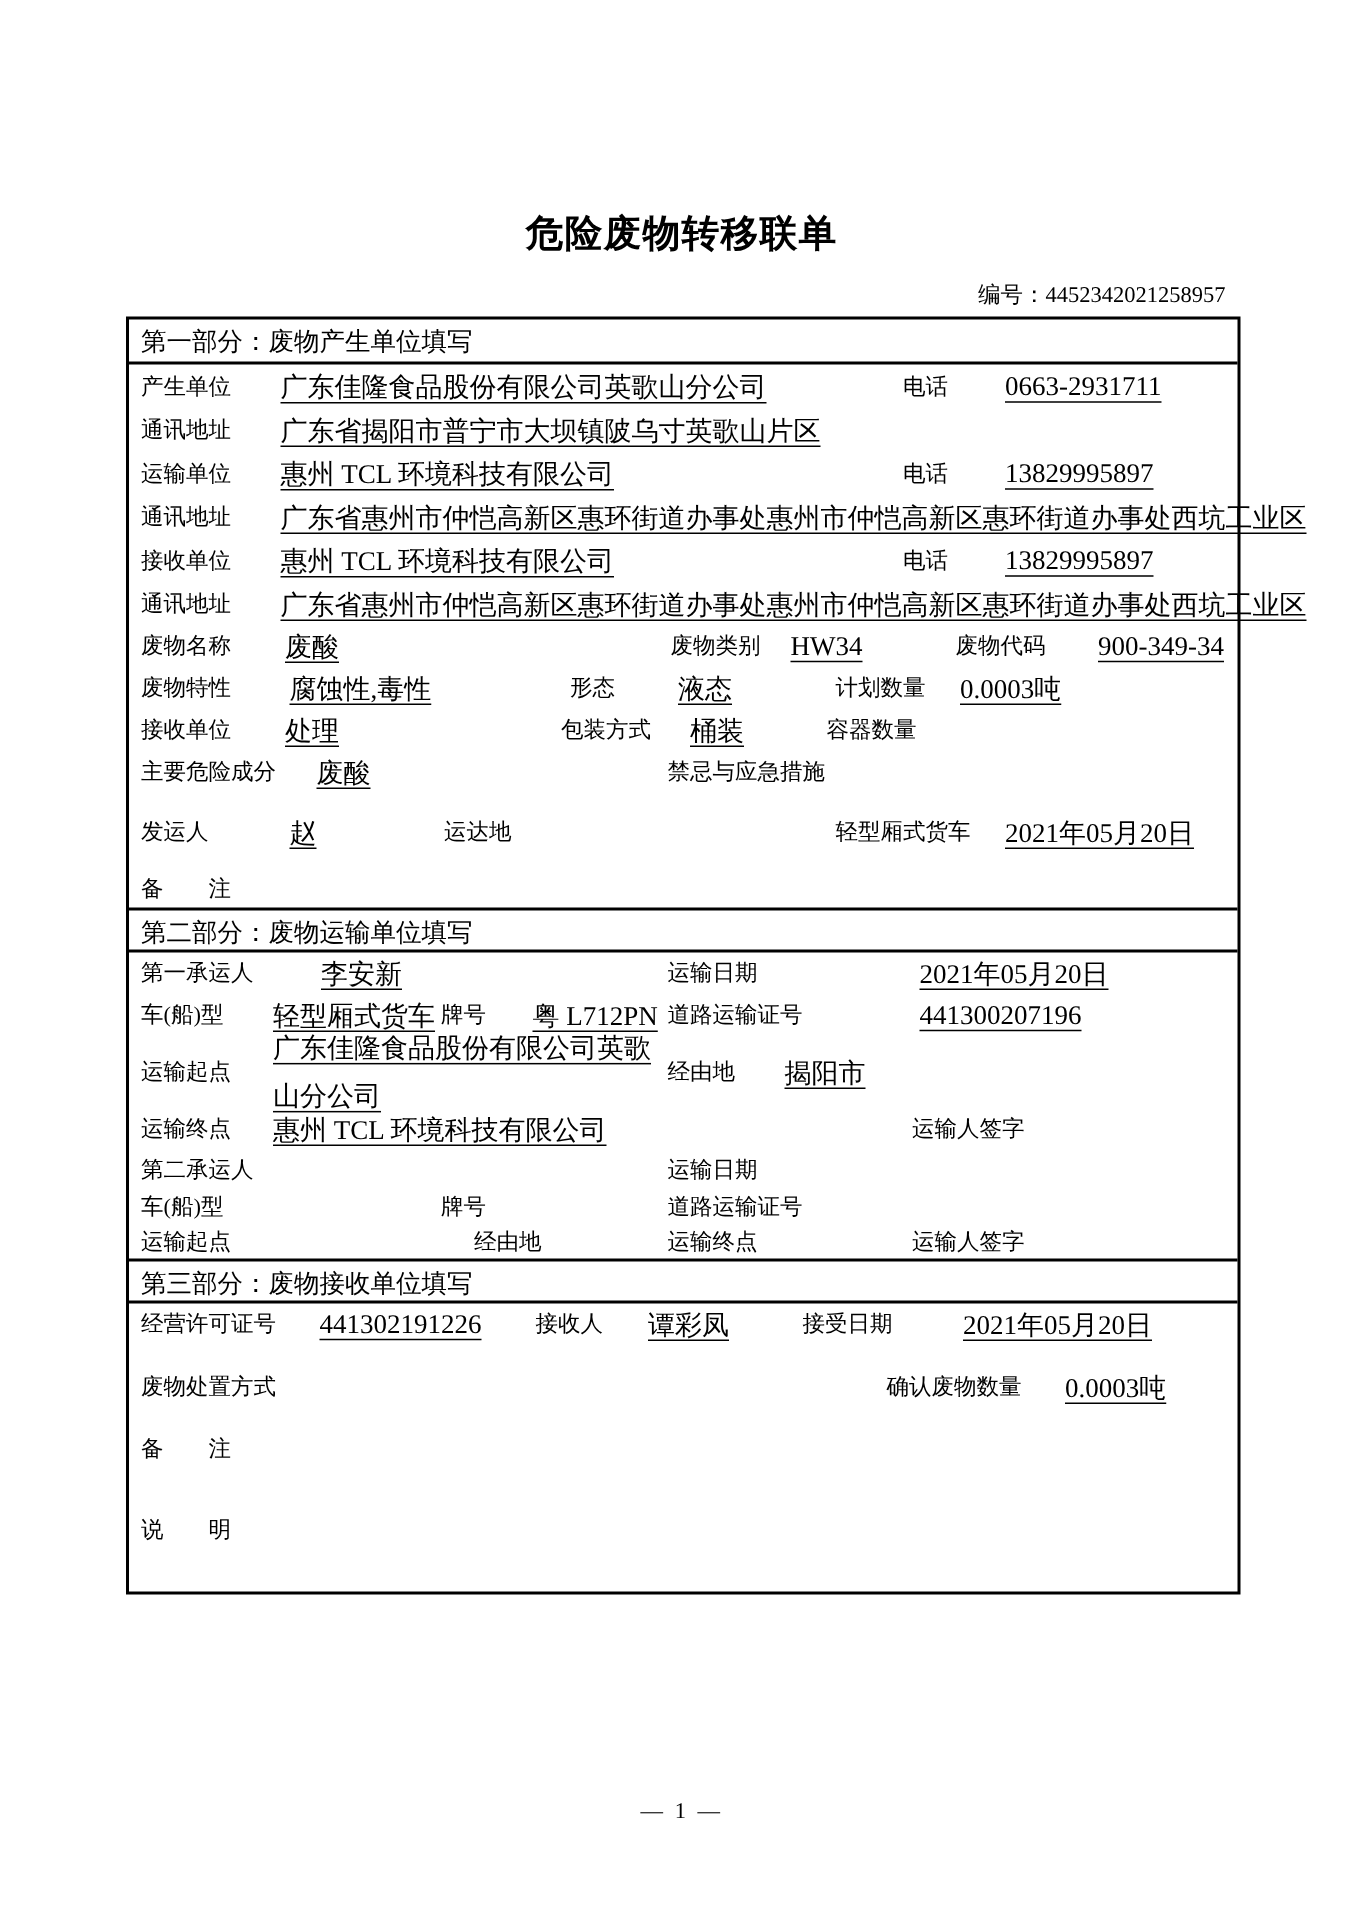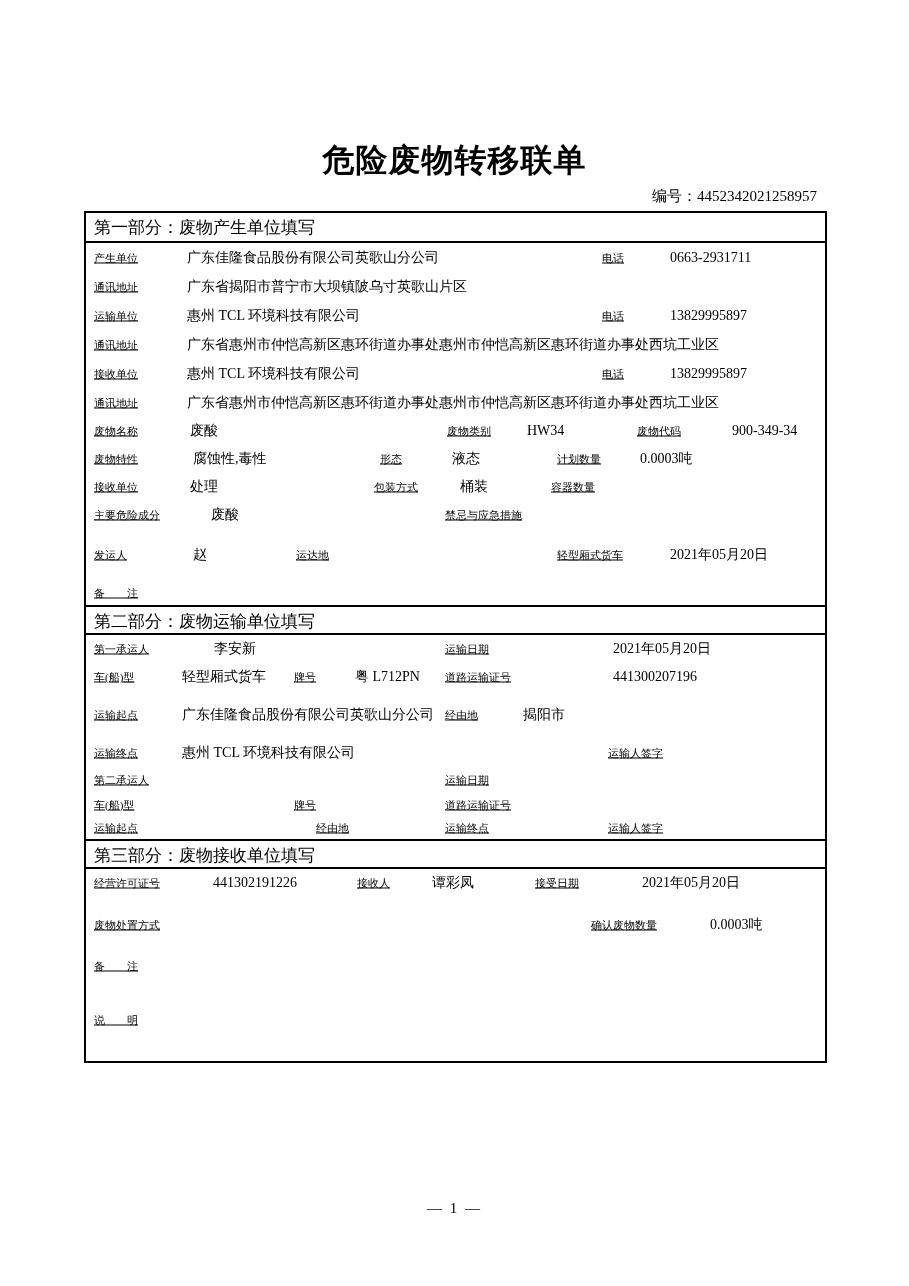--- a/index.html
+++ b/index.html
@@ -1,29 +1,29 @@
 <!DOCTYPE html>
 <html><head>
 <meta charset="utf-8">
 <style>
   html,body{margin:0;padding:0;background:#ffffff;}
   .page{position:relative;width:909px;height:1286px;background:#fff;
         font-family:"Liberation Serif","DejaVu Serif",serif;color:#000;overflow:hidden;}
   .title{position:absolute;top:139px;left:0;width:100%;text-align:center;
-         font-size:32px;font-weight:600;letter-spacing:1px;}
+         font-size:25px;font-weight:600;letter-spacing:1px;}
   .docno{position:absolute;top:187px;right:92px;font-size:15px;}
   .sheet{position:absolute;left:84px;top:211px;width:743px;border:2px solid #000;
          box-sizing:border-box;background:#fff;}
   .sec-h{height:30px;line-height:30px;padding-left:8px;font-size:17px;
          border-bottom:2px solid #000;box-sizing:border-box;white-space:nowrap;}
   .sec-h.mid{border-top:2px solid #000;}
   .row{position:relative;}
-  .lb{position:absolute;top:50%;transform:translateY(-50%);font-size:11px;white-space:nowrap;text-decoration:underline;}
-  .v{position:absolute;top:50%;transform:translateY(-50%);font-size:14px;white-space:nowrap;
-     text-underline-offset:4px;text-decoration-thickness:1px;}
+  .lb{position:absolute;top:50%;transform:translateY(-50%);font-size:15px;white-space:nowrap;}
+  .v{position:absolute;top:50%;transform:translateY(-50%);font-size:18px;white-space:nowrap;
+     text-decoration:underline;text-underline-offset:4px;text-decoration-thickness:1px;}
   .vwrap{white-space:normal;line-height:1.8;}
   .notes{position:absolute;left:127px;top:50%;transform:translateY(-50%);
          font-size:14px;line-height:27px;white-space:nowrap;}
   .footer{position:absolute;top:1200px;left:0;width:100%;text-align:center;
           font-size:15px;letter-spacing:2px;}
 </style>
 </head>
 <body>
 
 <div class="page">

